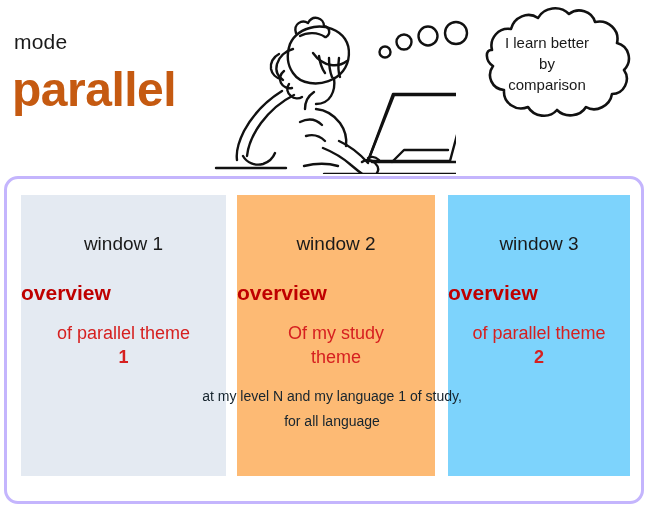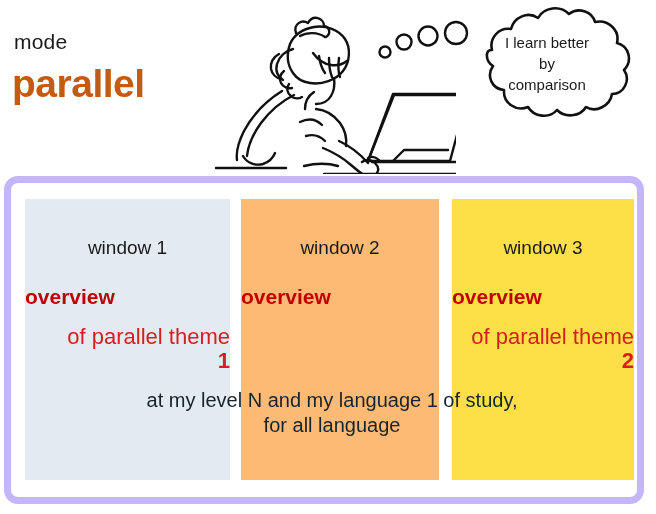--- a/index.html
+++ b/index.html
@@ -25,21 +25,21 @@
   #mode-label {
     position: absolute;
     left: 14px; top: 30px;
     font-size: 21px;
     color: #1a1a1a;
     letter-spacing: 0.2px;
   }
   #mode-value {
     position: absolute;
     left: 12px; top: 62px;
-    font-size: 39px;
+    font-size: 48px;
     font-weight: bold;
     color: #c55a11;
     letter-spacing: -0.5px;
   }
 
   
   #illustration {
     position: absolute;
     left: 196px; top: -4px;
     width: 260px; height: 178px;
@@ -63,33 +63,33 @@
     line-height: 21px;
     color: #1a1a1a;
   }
 
   
   #windows-box {
     position: absolute;
     left: 4px; top: 176px;
     width: 640px; height: 328px;
     box-sizing: border-box;
-    border: 7px solid #c4b5fd;
+    border: 3px solid #c4b5fd;
     border-radius: 14px;
     background: #ffffff;
   }
 
   .panel {
     position: absolute;
     top: 16px;
     height: 281px;
   }
   #panel-1 { left: 14px;  width: 205px; background: #e4eaf2; }
   #panel-2 { left: 230px; width: 198px; background: #fdba74; }
-  #panel-3 { left: 441px; width: 182px; background: #fde047; }
+  #panel-3 { left: 441px; width: 182px; background: #7dd3fc; }
 
   .panel-title {
     position: absolute;
     left: 0; right: 0;
     top: 38px;
     text-align: center;
     font-size: 19px;
     color: #1a1a1a;
   }
   .panel-overview {
@@ -98,36 +98,36 @@
     top: 86px;
     text-align: left;
     font-size: 21px;
     font-weight: bold;
     color: #bf0000;
   }
   .panel-sub {
     position: absolute;
     left: 0; right: 0;
     top: 126px;
-    text-align: right;
-    font-size: 22px;
+    text-align: center;
+    font-size: 18px;
     line-height: 24px;
     color: #d62020;
   }
   .panel-num {
     font-weight: bold;
     display: block;
   }
 
   #caption {
     position: absolute;
     left: 0; right: 0;
     top: 205px;
     text-align: center;
-    font-size: 20px;
+    font-size: 14px;
     line-height: 25px;
     color: #16242e;
     z-index: 5;
     pointer-events: none;
     padding-left: 16px;
   }
   #caption .cap-line { display: block; }
 </style>
 </head>
 <body>
@@ -220,20 +220,24 @@
     <div class="panel-overview">overview</div>
     <div class="panel-sub">
       <span>of parallel theme</span>
       <span class="panel-num">1</span>
     </div>
   </div>
 
   <div class="panel" id="panel-2">
     <div class="panel-title">window 2</div>
     <div class="panel-overview">overview</div>
+    <div class="panel-sub">
+      <span>Of my study</span>
+      <span class="panel-num" style="font-weight:normal">theme</span>
+    </div>
   </div>
 
   <div class="panel" id="panel-3">
     <div class="panel-title">window 3</div>
     <div class="panel-overview">overview</div>
     <div class="panel-sub">
       <span>of parallel theme</span>
       <span class="panel-num">2</span>
     </div>
   </div>

